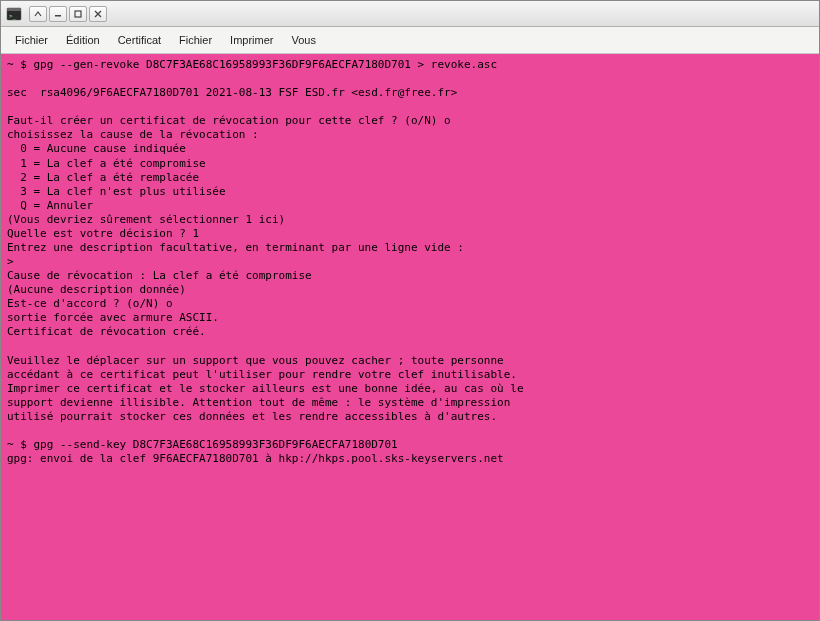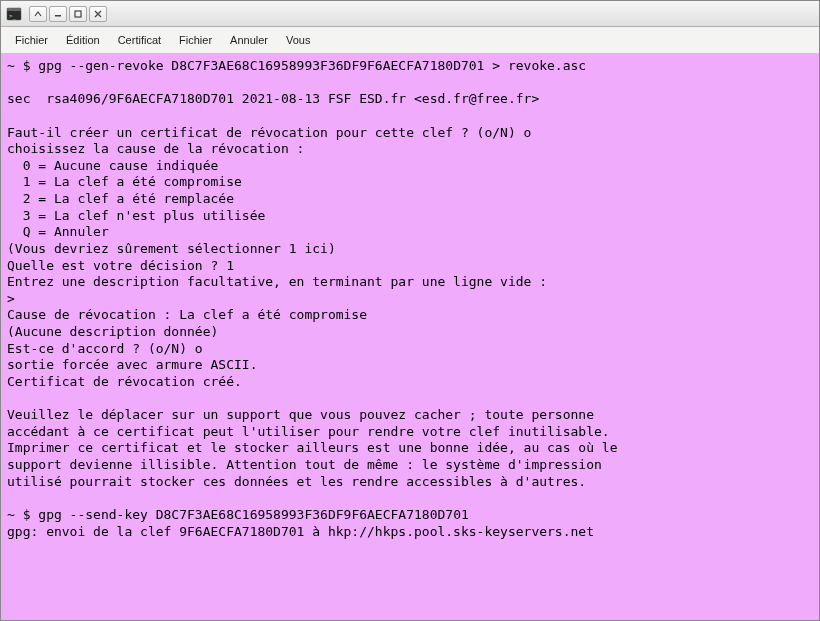--- a/index.html
+++ b/index.html
@@ -69,24 +69,24 @@
       font-size: 11px;
       gap: 2px;
     }
     .menu-item {
       padding: 3px 8px;
       cursor: pointer;
       color: #222;
     }
     .terminal-body {
       flex: 1;
-      background: #f0abfc;
+      background: #ec4899;
       padding: 4px 6px;
       font-family: "DejaVu Sans Mono", "Courier New", monospace;
-      font-size: 13px;
+      font-size: 11px;
       line-height: 1.28;
       color: #000;
       white-space: pre-wrap;
       overflow: hidden;
     }
     .prompt {
       color: #000;
     }
   </style>
 </head>
@@ -124,21 +124,21 @@
           </svg>
       </div>
     </div>
   </div>
 
   <div class="menubar">
     <span class="menu-item">Fichier</span>
     <span class="menu-item">Édition</span>
     <span class="menu-item">Certificat</span>
     <span class="menu-item">Fichier</span>
-    <span class="menu-item">Annuler</span>
+    <span class="menu-item">Imprimer</span>
     <span class="menu-item">Vous</span>
   </div>
 
   <div class="terminal-body"><span class="prompt">~ $ </span><span>gpg --gen-revoke D8C7F3AE68C16958993F36DF9F6AECFA7180D701 &gt; revoke.asc</span>
 <span></span>
 <span>sec  rsa4096/9F6AECFA7180D701 2021-08-13 FSF ESD.fr &lt;esd.fr@free.fr&gt;</span>
 <span></span>
 <span>Faut-il créer un certificat de révocation pour cette clef ? (o/N) o</span>
 <span>choisissez la cause de la révocation :</span>
 <span>  0 = Aucune cause indiquée</span>

